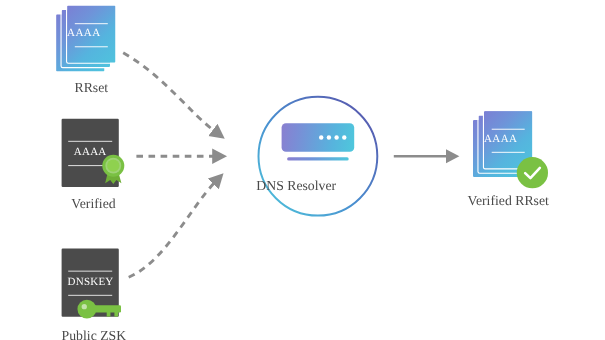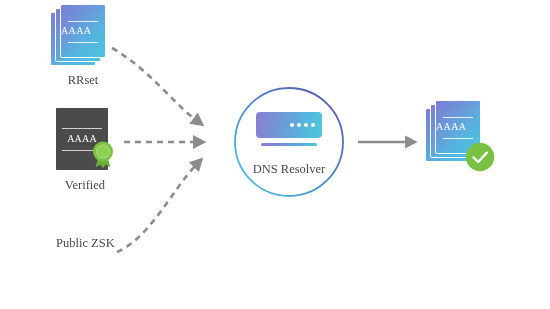--- a/index.html
+++ b/index.html
@@ -164,21 +164,21 @@
     margin-top: 5px;
     width: 56px;
     height: 3px;
     border-radius: 2px;
     background: linear-gradient(100deg, #8a7fd0 0%, #6f93d9 40%, #4ec8dc 100%);
   }
   .resolver-caption {
     position: absolute;
     left: 0; right: 0;
     top: 76px;
-    text-align: center;
+    text-align: left;
     color: #4a4a4a;
     font-size: 12.5px;
     white-space: nowrap;
   }
 
   
   #arrows {
     position: absolute;
     left: 0; top: 0;
     width: 550px;
@@ -242,20 +242,37 @@
             <circle cx="13" cy="11.6" r="7.2" fill="#ffffff" opacity="0.28"></circle>
             <circle cx="13" cy="11.6" r="5.6" fill="#8fd14f"></circle>
           </svg>
         </div>
       </div>
     </div>
     <div class="caption" style="margin-top:9px;">Verified</div>
   </div>
 
   <div class="node" style="left:56px; top:226px;">
+    <div class="art">
+      <div class="darkcard">
+        <div class="face"></div>
+        <div class="line top"></div>
+        <div class="dtext">DNSKEY</div>
+        <div class="line bot"></div>
+        <div class="key-slot">
+          <svg width="42" height="18" viewBox="0 0 42 18">
+            <circle cx="9" cy="9" r="8.6" fill="#7ac143"></circle>
+            <circle cx="6.6" cy="6.8" r="2.4" fill="#ffffff" opacity="0.55"></circle>
+            <rect x="15" y="5.6" width="25" height="6.6" rx="1.2" fill="#7ac143"></rect>
+            <rect x="27" y="11.2" width="3.4" height="4.6" fill="#7ac143"></rect>
+            <rect x="34" y="11.2" width="3.4" height="4.6" fill="#7ac143"></rect>
+          </svg>
+        </div>
+      </div>
+    </div>
     <div class="caption" style="margin-top:11px;">Public ZSK</div>
   </div>
 
   <div class="node" style="left:233px; top:86px;">
     <div class="resolver-art">
       <svg class="ring" viewBox="0 0 112 112">
         <circle cx="56" cy="56" r="54" fill="none" stroke="url(#ringgrad)" stroke-width="1.8"></circle>
       </svg>
       <div class="inner">
         <div class="server-box">
@@ -281,15 +298,16 @@
           <div class="line bot"></div>
         </div>
       </div>
       <div style="position:absolute; left:40px; top:42px;">
         <svg width="30" height="30" viewBox="0 0 30 30">
           <circle cx="15" cy="15" r="14.2" fill="#7ac143"></circle>
           <path d="M8.4,15.4 L13.2,20 L21.8,10.6" fill="none" stroke="#ffffff" stroke-width="2.3" stroke-linecap="round" stroke-linejoin="round"></path>
         </svg>
       </div>
     </div>
+    <div class="caption" style="margin-top:14px;">Verified RRset</div>
   </div>
 
 </div>
 
 </body></html>

